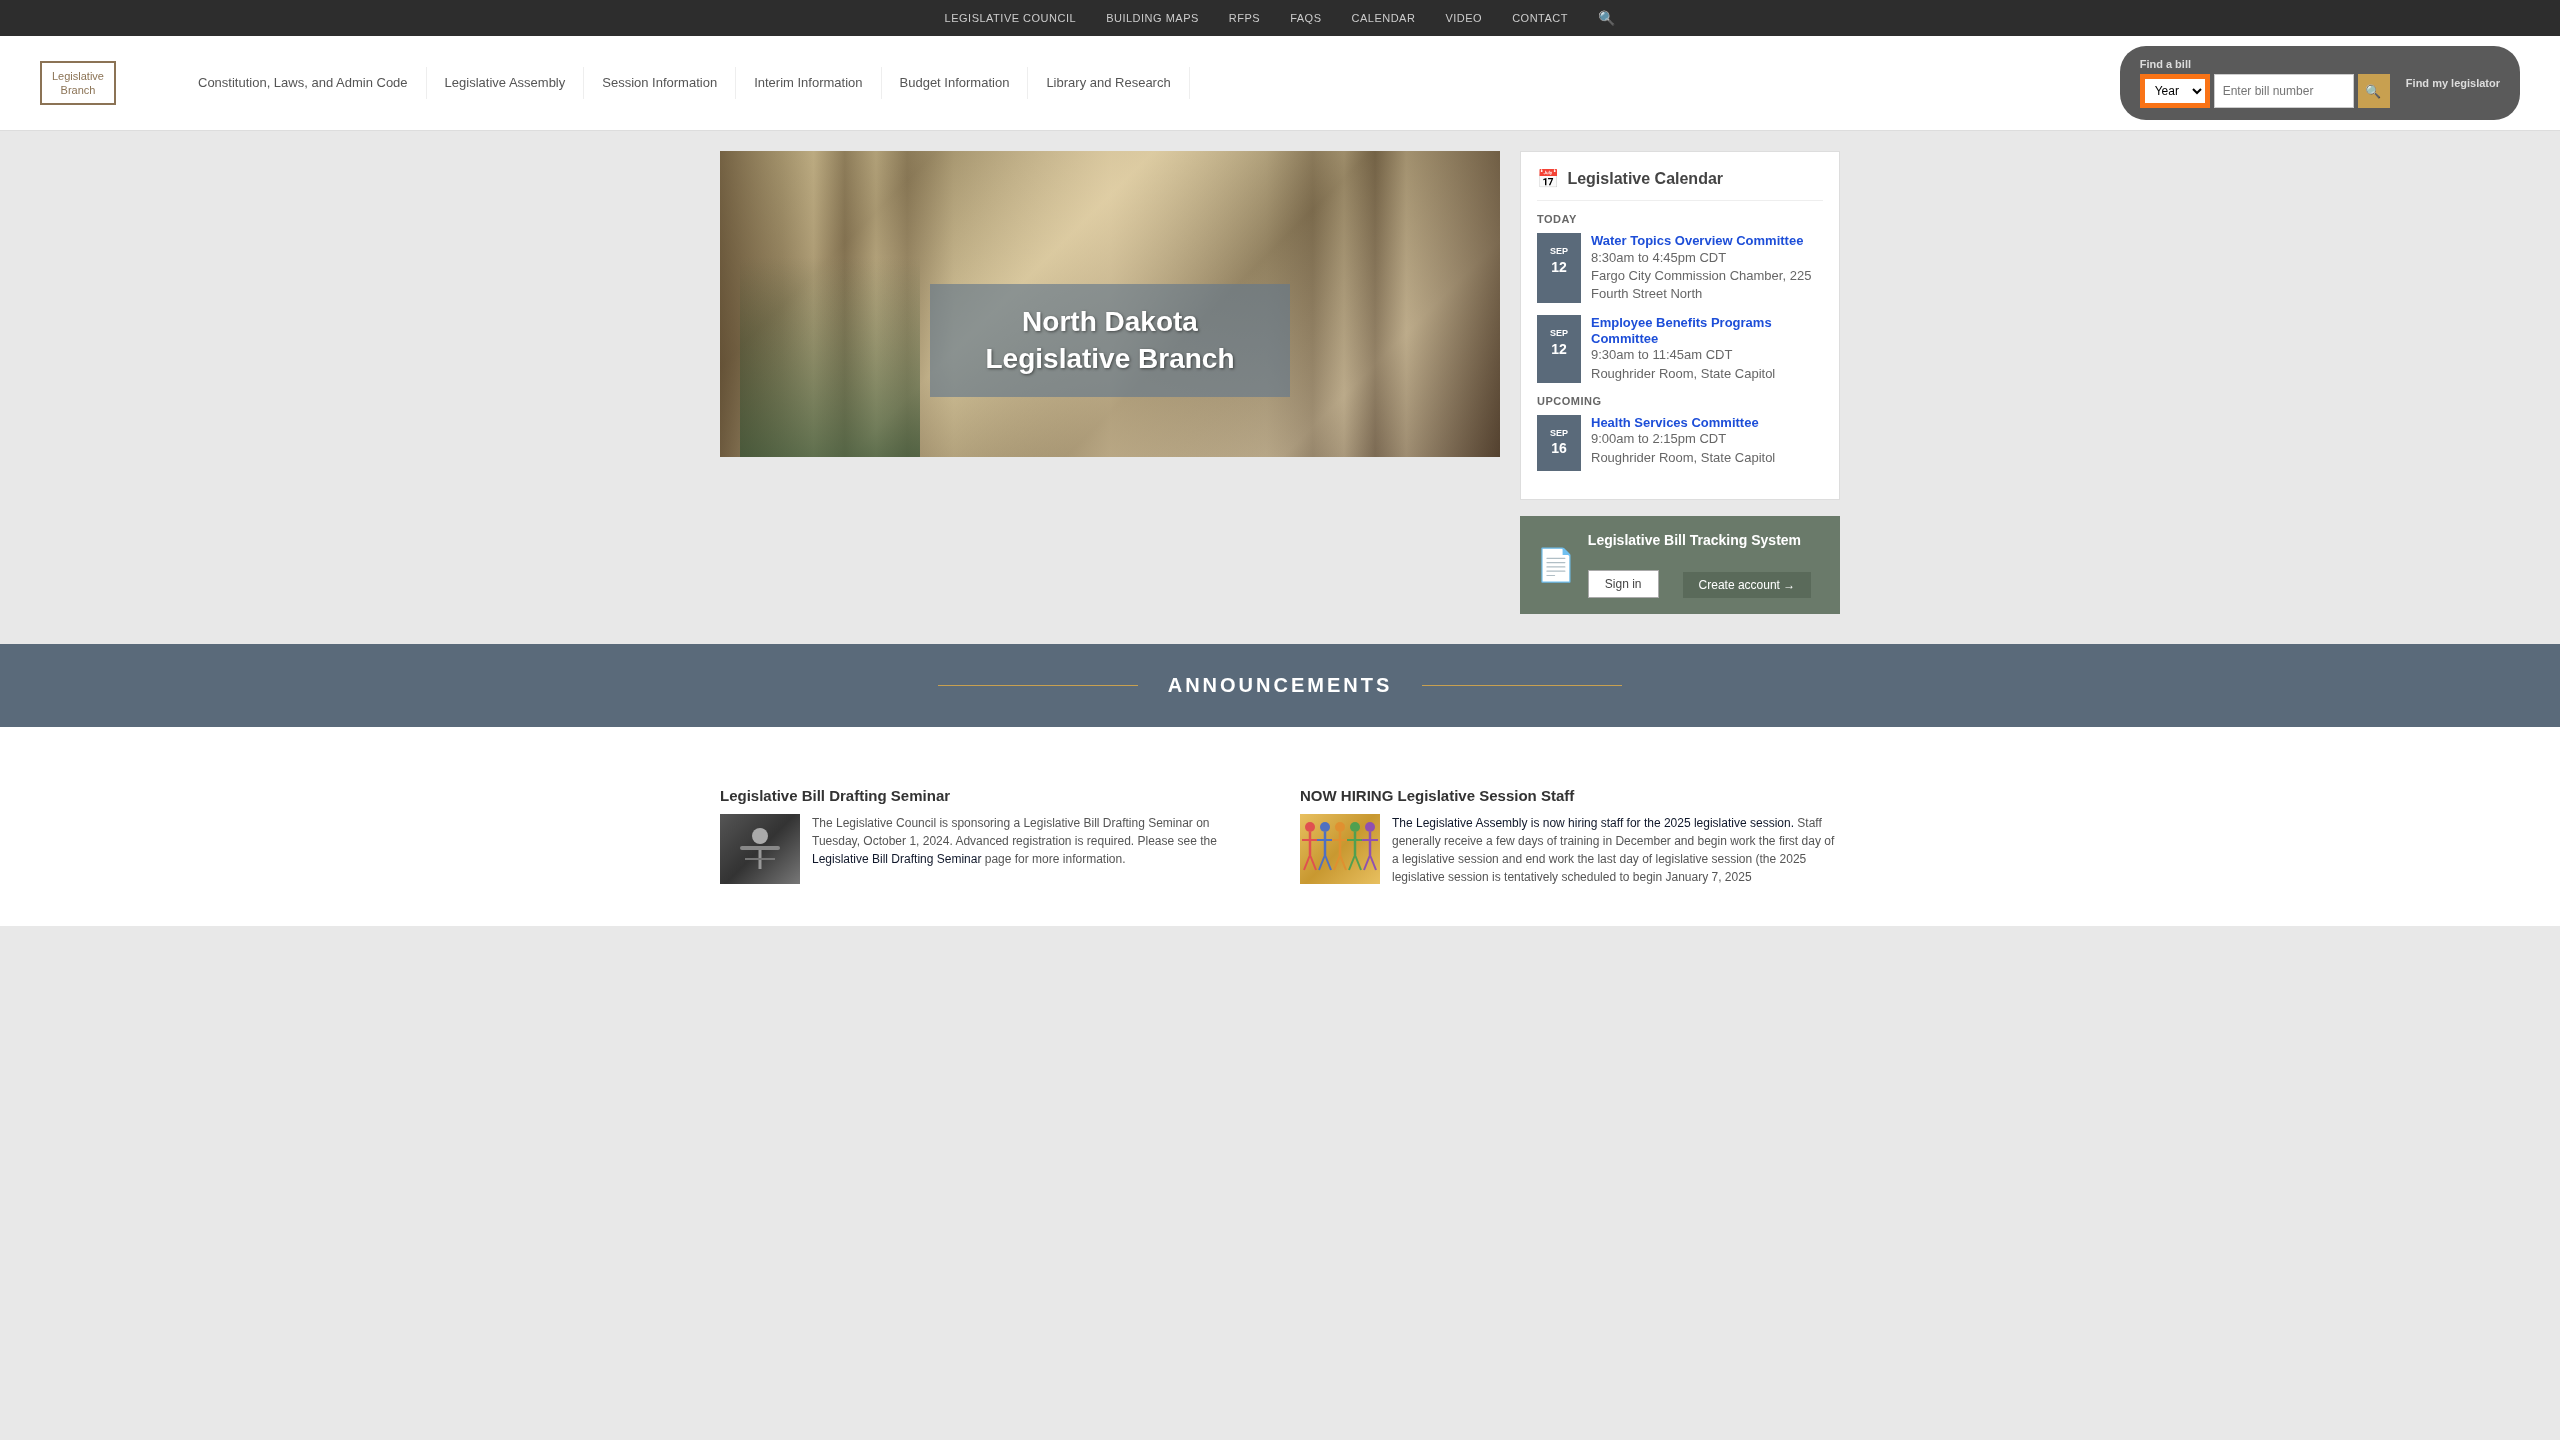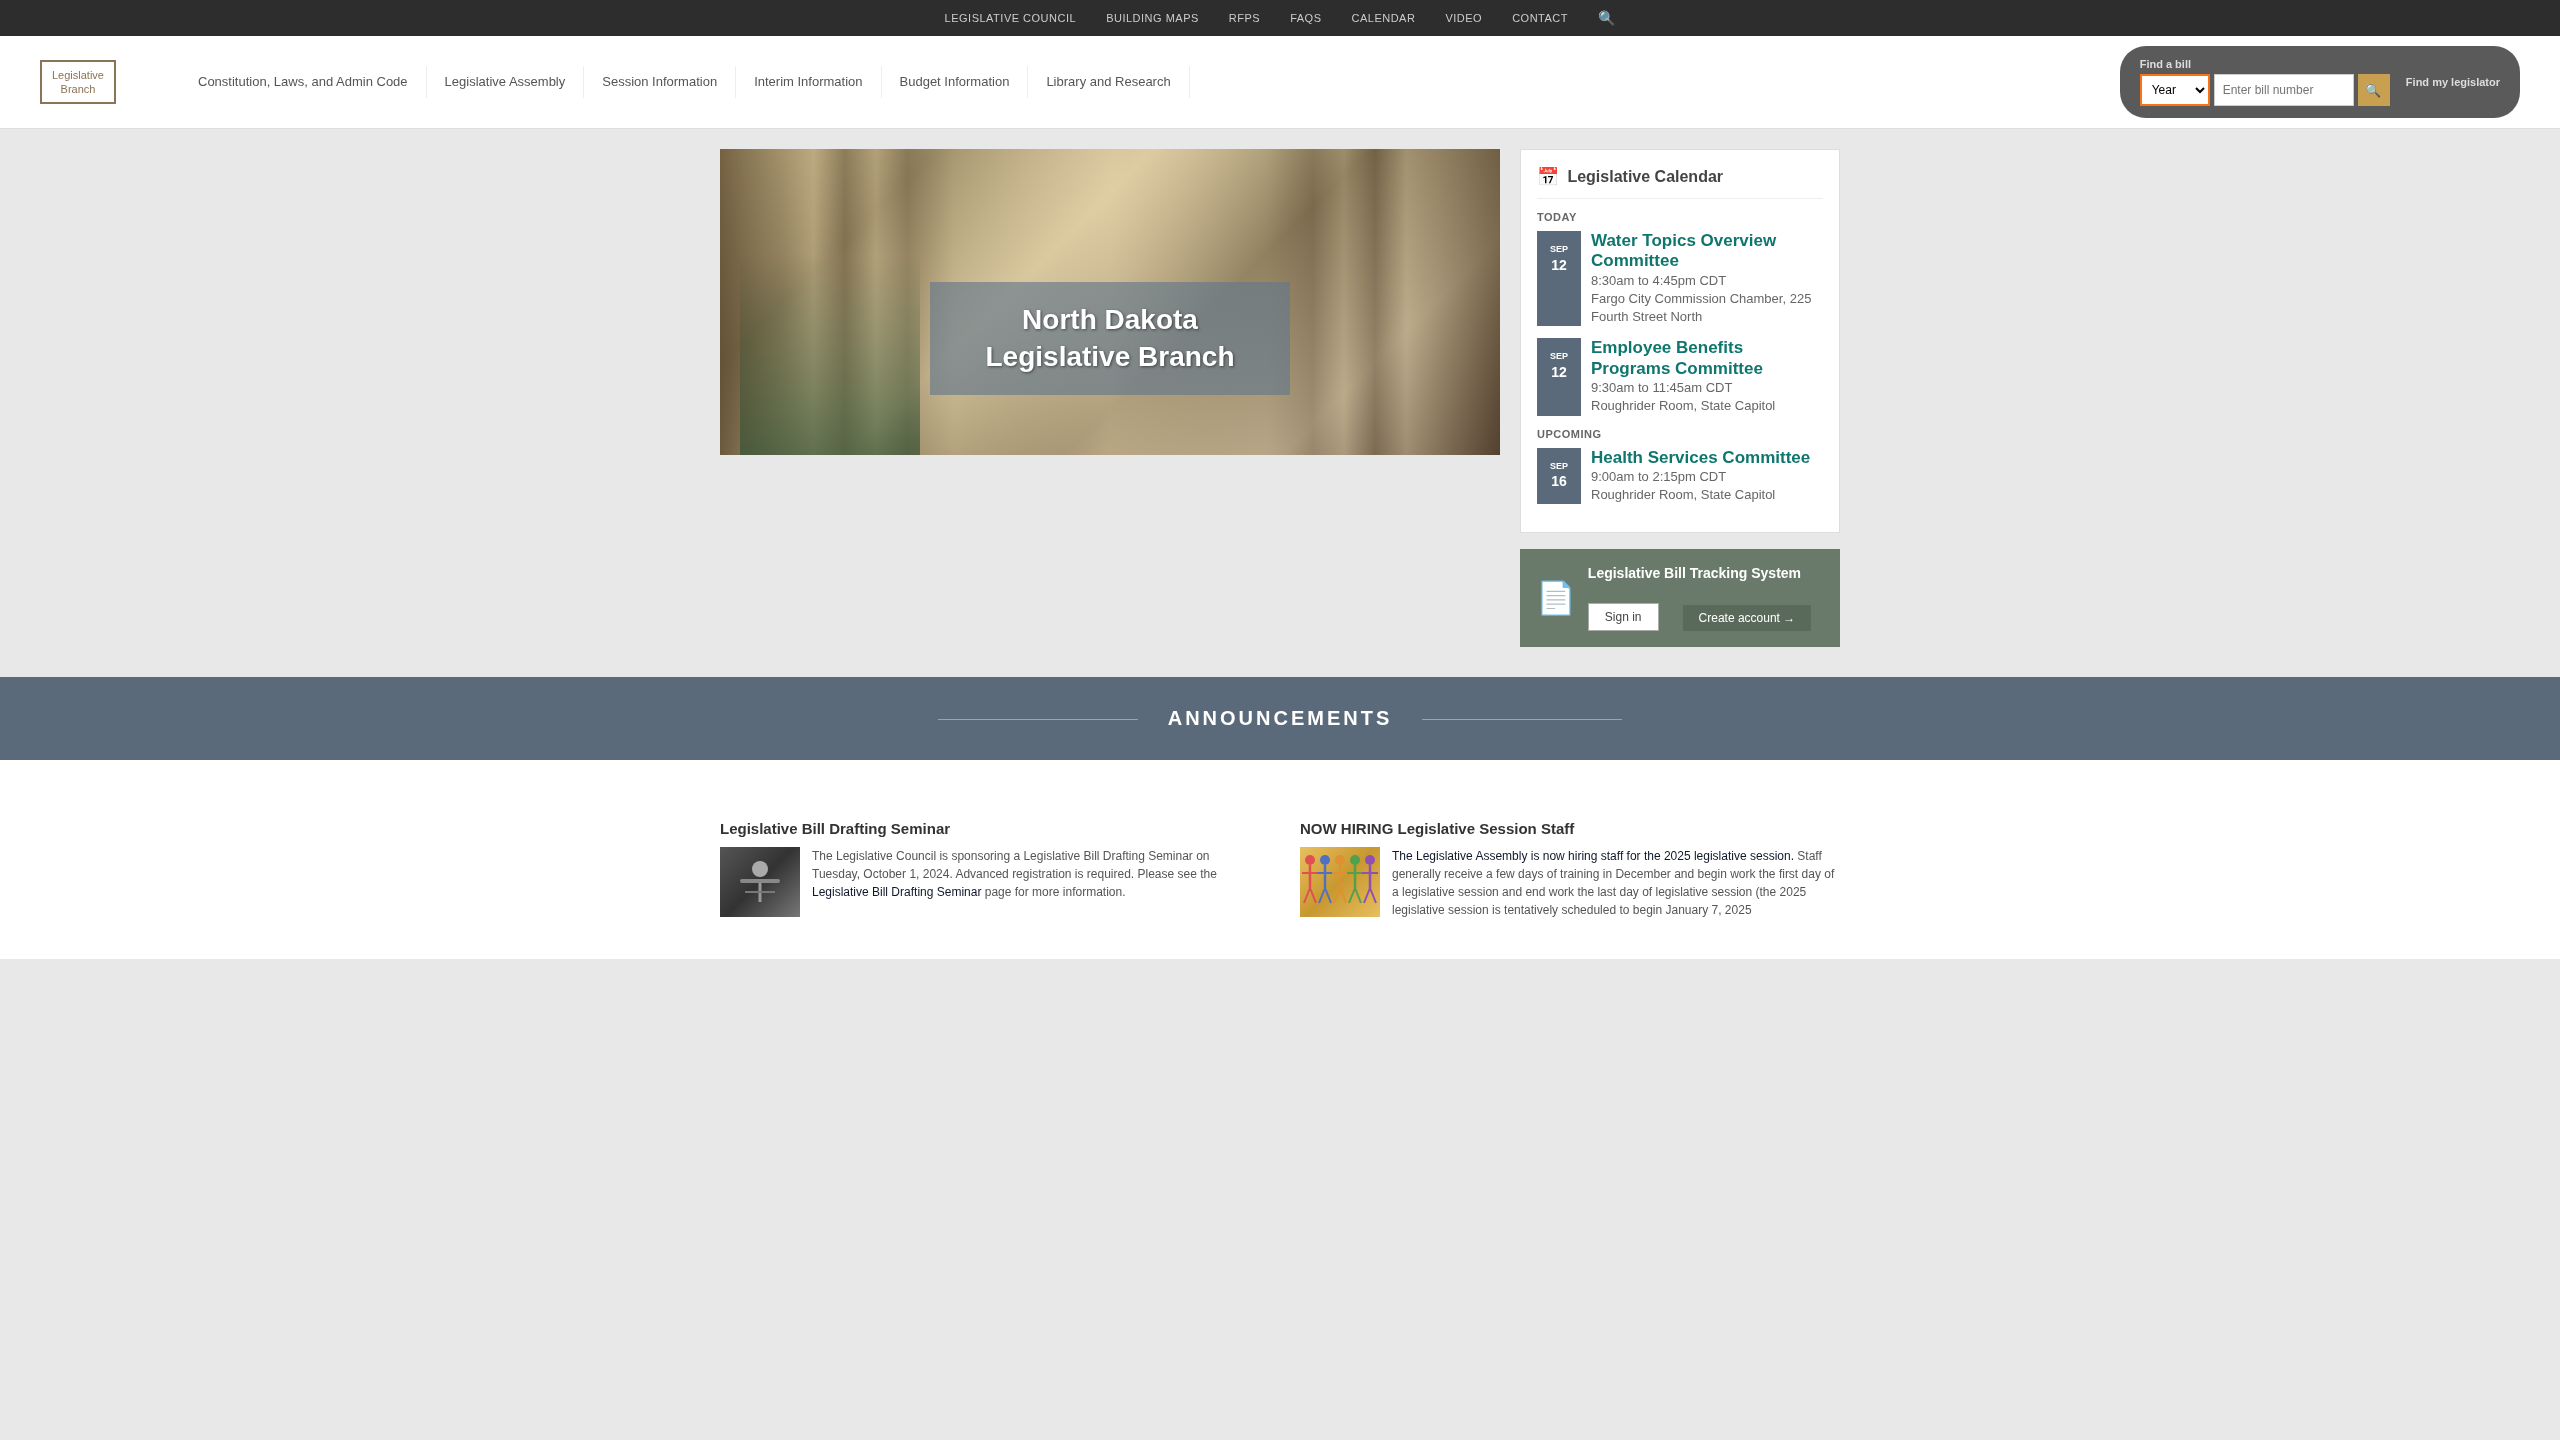--- a/index.html
+++ b/index.html
@@ -87,21 +87,21 @@
       font-weight: bold;
     }
     .bill-finder-input-row {
       display: flex;
       gap: 4px;
     }
     .year-select {
       padding: 4px 6px;
       font-size: 12px;
       background: #fff;
-      border: 2px solid #f97316;
+      border: 5px solid #f97316;
       width: 70px;
     }
     .bill-input {
       padding: 8px 8px;
       font-size: 12px;
       border: 1px solid #ccc;
       width: 140px;
       color: #0369a1;
     }
     .bill-search-btn {
@@ -246,23 +246,23 @@
     .event-date-month {
       font-size: 9px;
       display: block;
     }
     .event-date-day {
       font-size: 14px;
       font-weight: bold;
       display: block;
     }
     .event-details h4 {
-      font-size: 17px;
-      font-weight: bold;
-      color: #0f766e;
+      font-size: 13px;
+      font-weight: bold;
+      color: #1d4ed8;
       cursor: pointer;
       line-height: 1.2;
     }
     .event-details p {
       font-size: 13px;
       color: #666;
       line-height: 1.4;
     }
 
     

